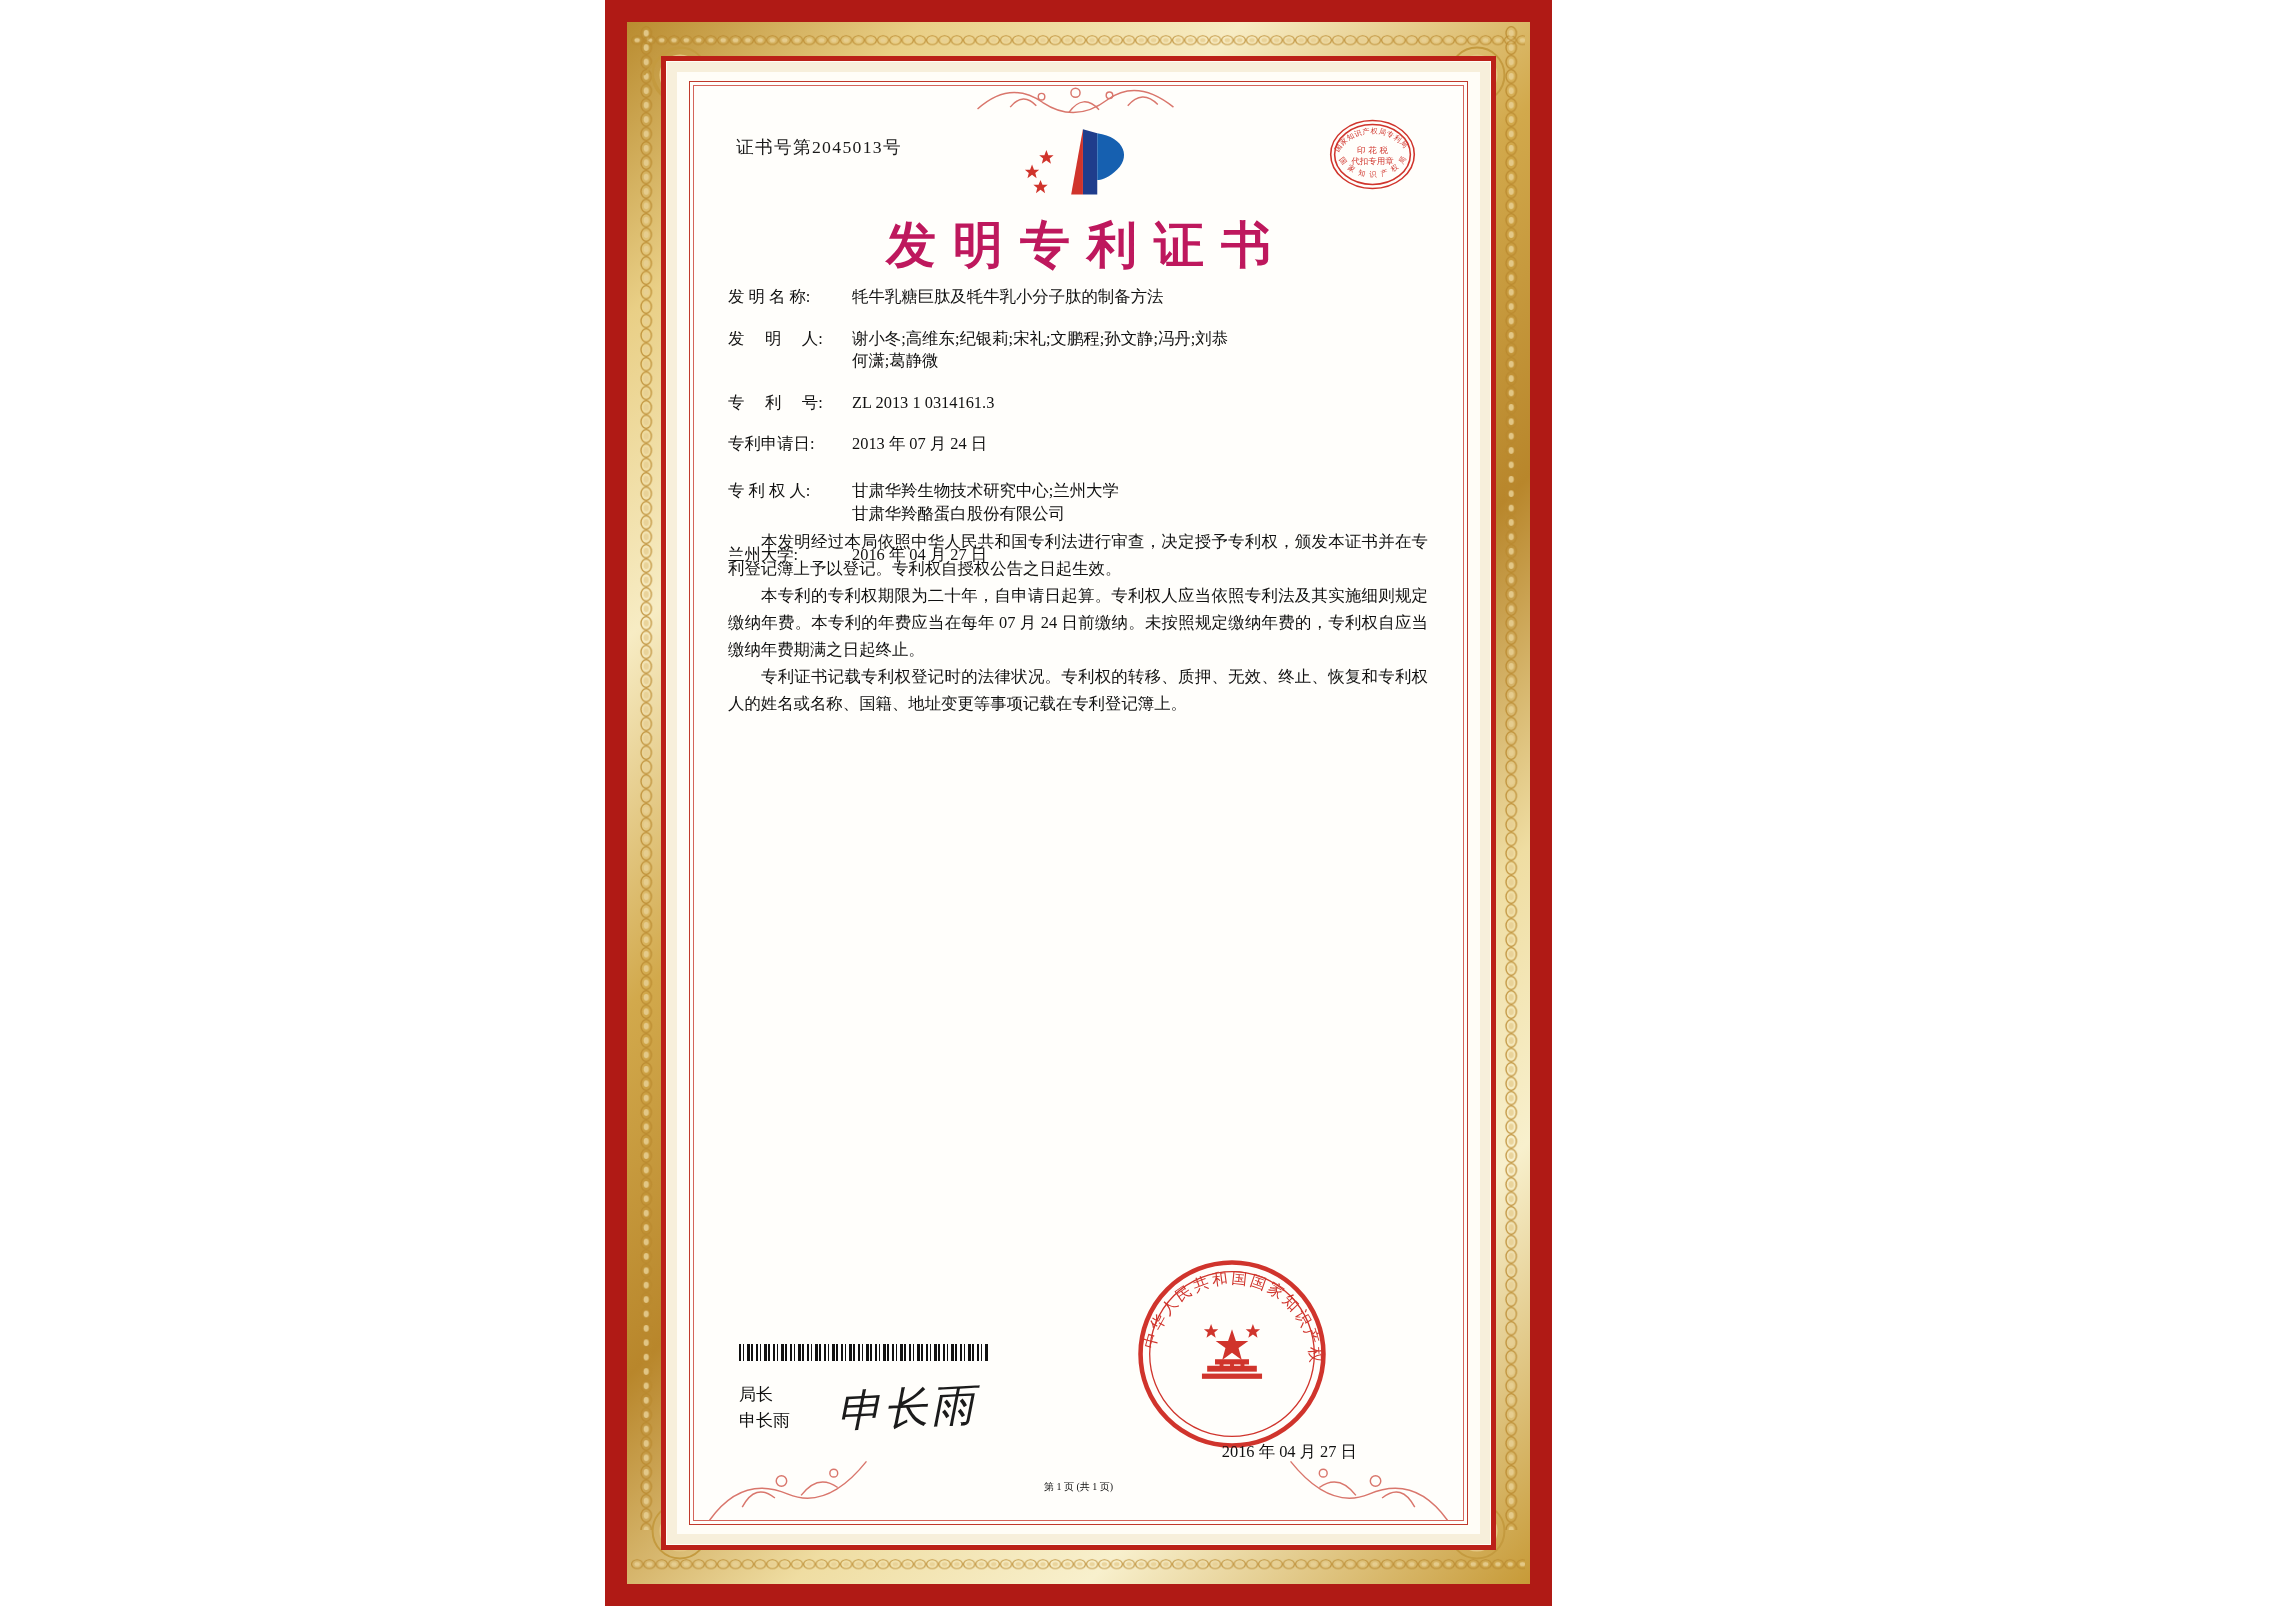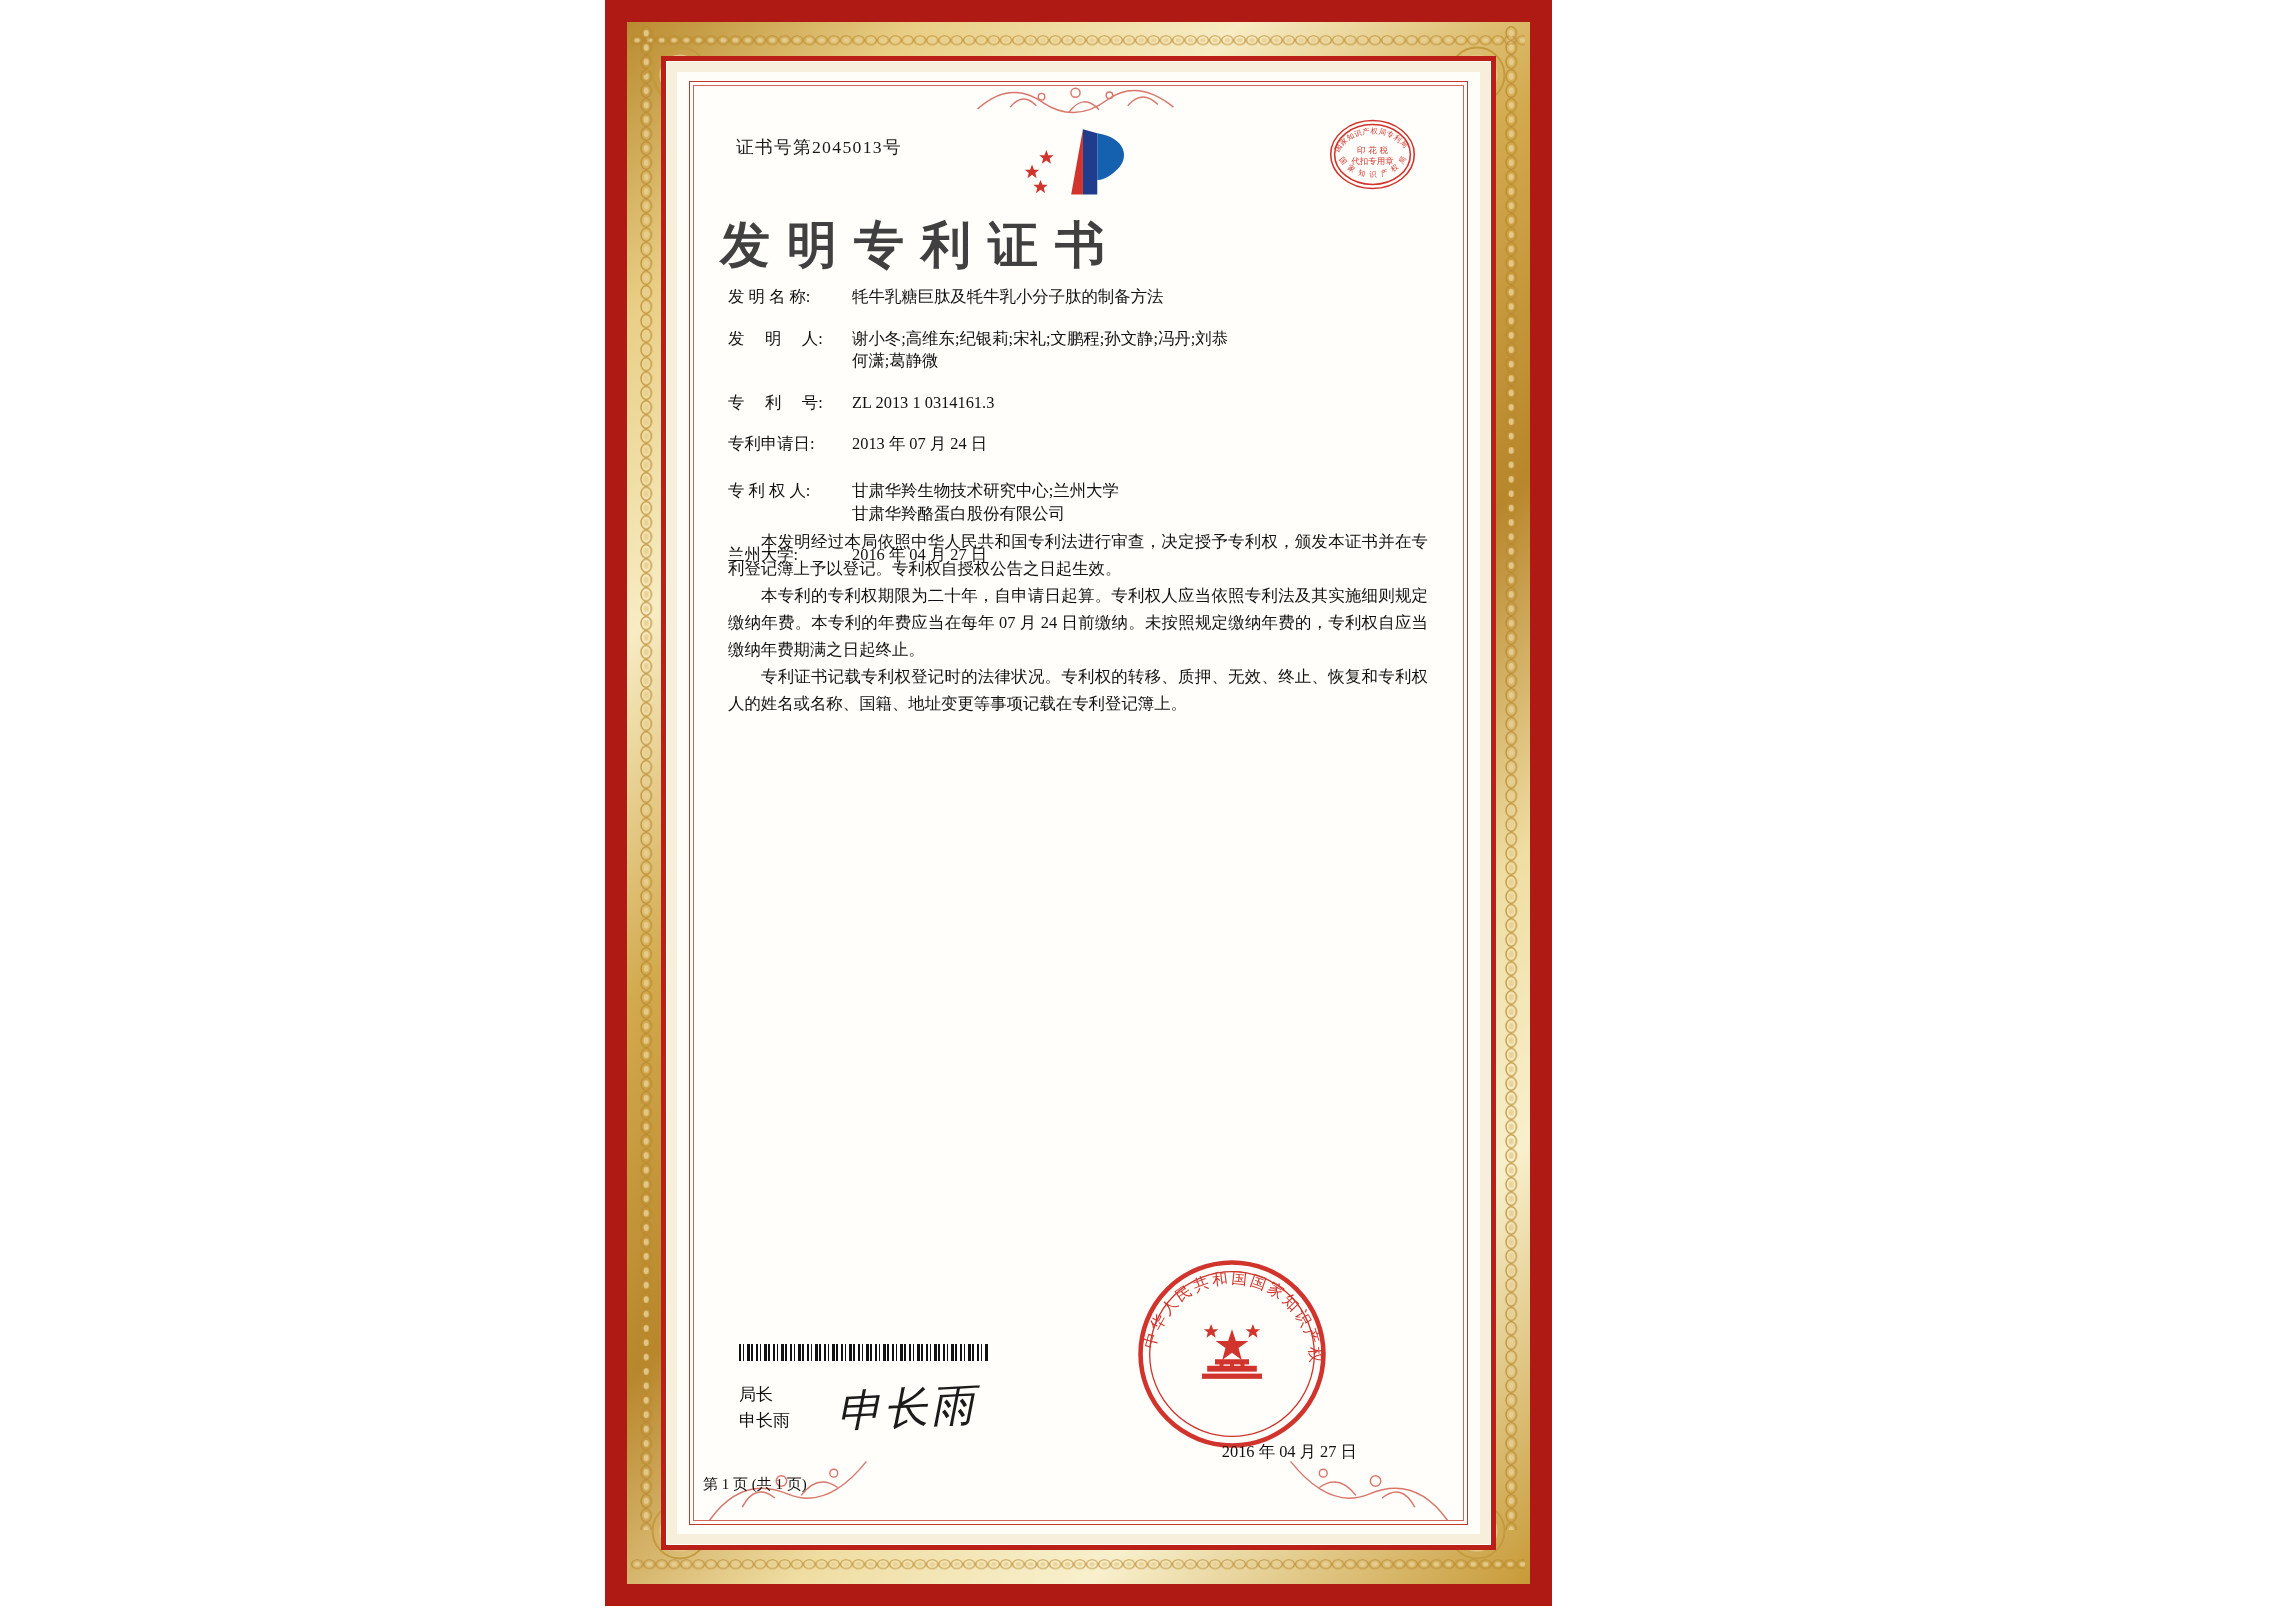--- a/index.html
+++ b/index.html
@@ -155,24 +155,25 @@
     top: 15.7px;
     width: 111px;
     height: 85px;
   }
   #tax-stamp svg { display:block; width:100%; height:100%; }
 
   #title {
     position: absolute;
     left: 0; right: 0;
     top: 116px;
+    text-align: center;
     font-size: 50px;
     letter-spacing: 17px;
     font-weight: 700;
-    color: #404040;
+    color: #be185d;
     text-indent: 17px;
     font-family: "DejaVu Serif", serif;
   }
 
   .fields {
     position: absolute;
     left: 25px;
     right: 13px;
     top: 190px;
     font-size: 16.4px;
@@ -266,22 +267,22 @@
     bottom: 47px;
     font-size: 16.4px;
     color: #111;
     white-space: nowrap;
   }
 
   #page-footer {
     position: absolute;
     left: 0; right: 0;
     bottom: 15.7px;
-    text-align: left;
-    font-size: 15px;
+    text-align: center;
+    font-size: 10px;
     color: #111;
   }
 </style>
 </head>
 <body>
 
 <div id="page">
 
   <div id="certificate">
 

